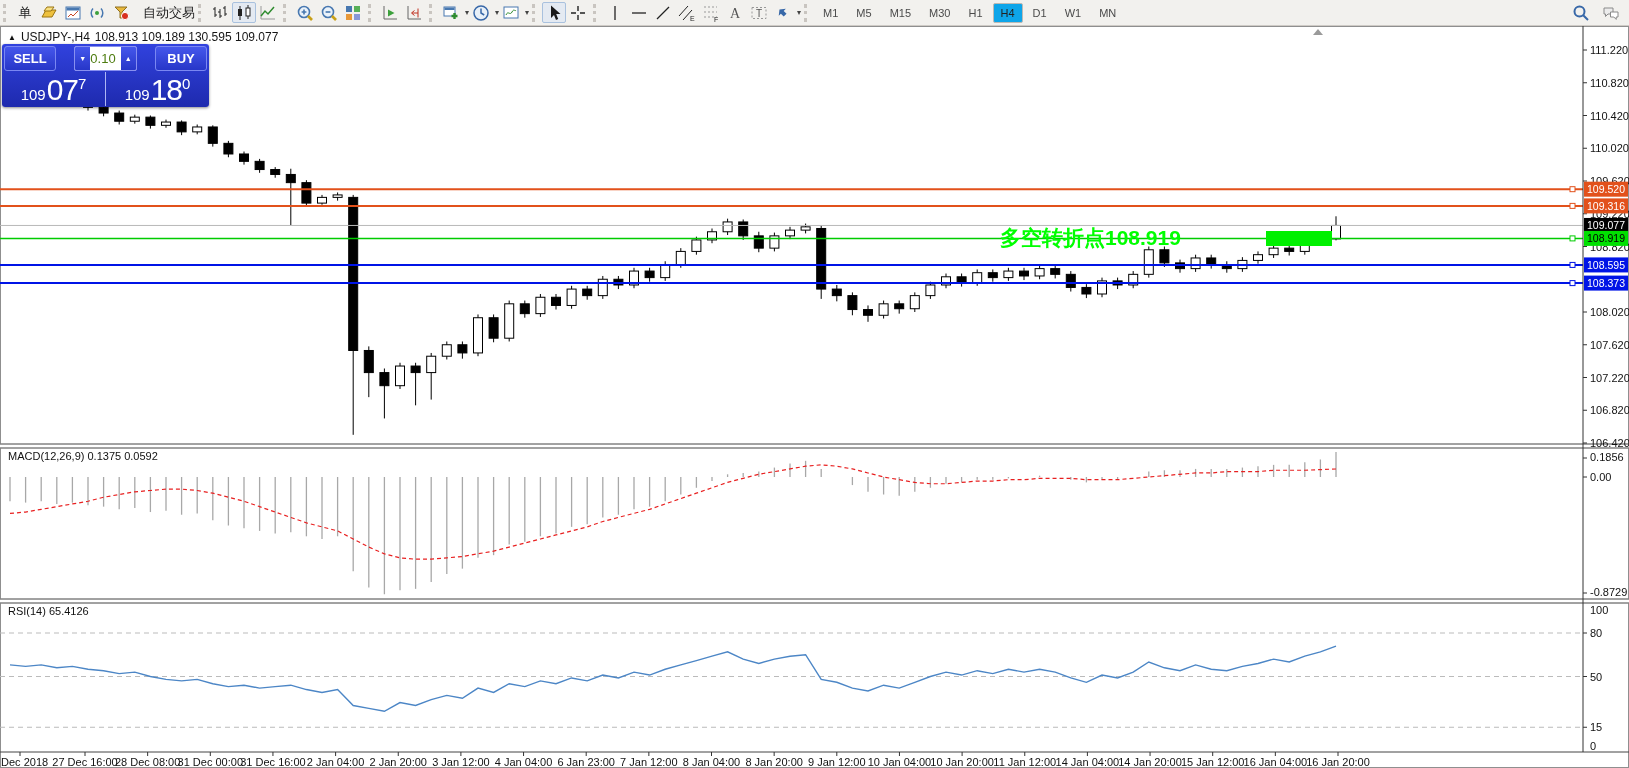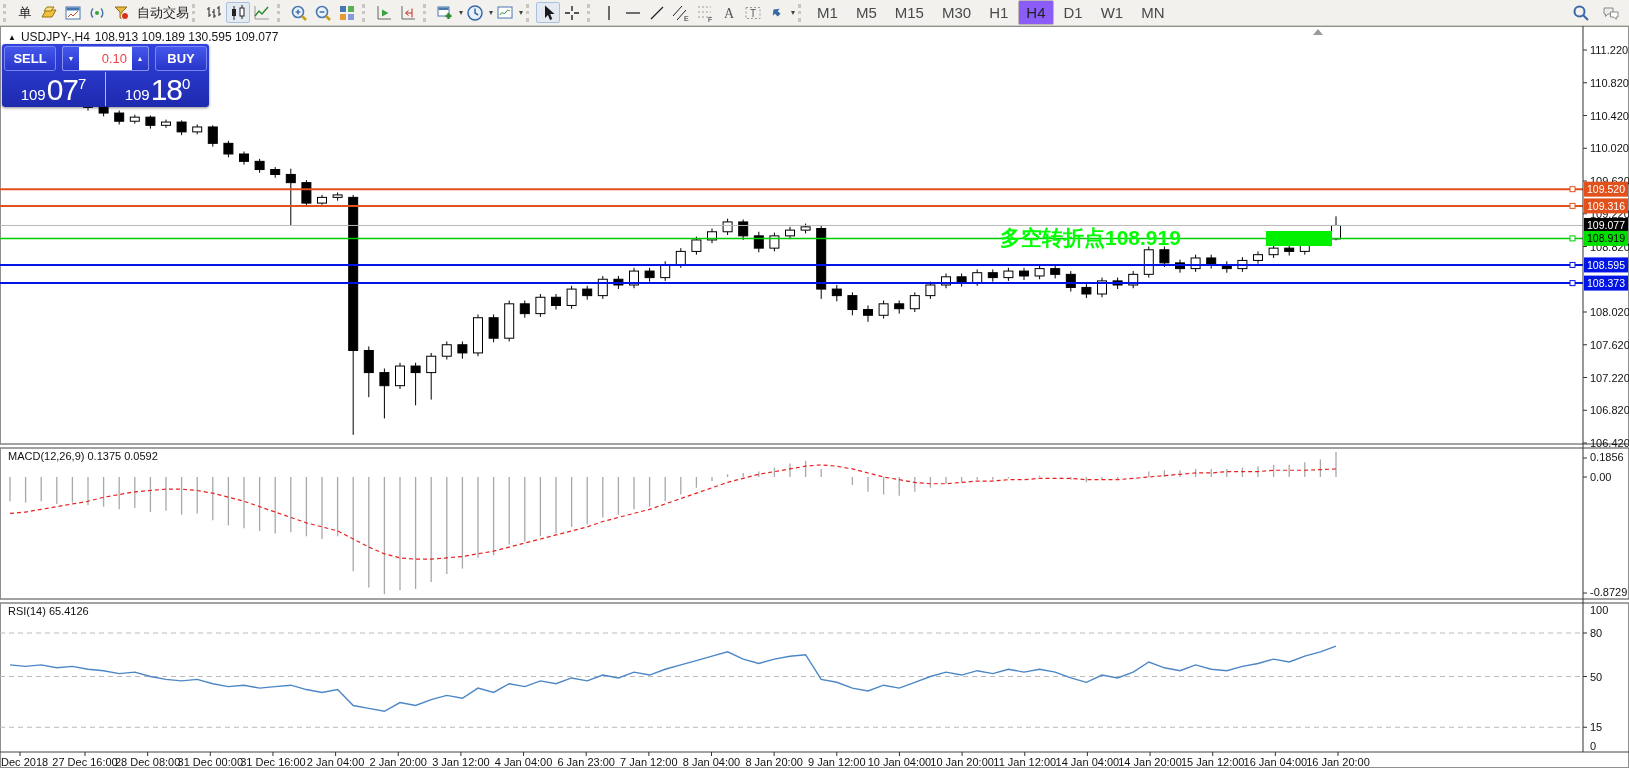--- a/index.html
+++ b/index.html
@@ -9,43 +9,43 @@
   .toolbar{position:absolute;left:0;top:0;width:1629px;height:25px;background:#F2F1EE;
            border-bottom:1px solid #CFCBC6;display:flex;align-items:center;z-index:20;}
   .tb-left{display:flex;align-items:center;flex:1;height:100%;}
   .tb-right{display:flex;align-items:center;height:100%;padding-right:6px;gap:6px;}
   .tb-btn{width:24px;height:21px;display:flex;align-items:center;justify-content:center;
           border:1px solid transparent;border-radius:2px;box-sizing:border-box;}
   .tb-btn.active{background:#E4EAF2;border-color:#A9C1DE;}
   .tb-btn svg{display:block;}
   .tb-handle{width:3px;height:18px;border-left:3px dotted #C9C5C0;margin:0 4px 0 3px;}
   .tb-text{font-size:13px;color:#222;}
-  .tb-label{font-size:13px;color:#222;margin-left:4px;white-space:nowrap;}
-  .tf-btn{font-size:15px;color:#4a4a4a;padding:3px 7px;border:1px solid transparent;
+  .tb-label{font-size:13px;color:#222;margin-left:10px;white-space:nowrap;}
+  .tf-btn{font-size:11px;color:#4a4a4a;padding:3px 7px;border:1px solid transparent;
           border-radius:2px;margin:0 1px;}
-  .tf-btn.active{background:#8b5cf6;border-color:#BDB9B4;color:#222;}
+  .tf-btn.active{background:#0ea5e9;border-color:#BDB9B4;color:#222;}
   .caret{font-size:8px;color:#444;margin-left:2px;}
   
   #chart-svg{position:absolute;left:0;top:0;z-index:1;}
   .chart-title{position:absolute;left:8px;top:30px;font-size:12px;color:#151515;z-index:4;
                display:flex;align-items:center;gap:5px;}
   .chart-title .tri{font-size:8px;color:#111;}
   
   .trade-panel{position:absolute;left:2px;top:44px;width:207px;height:63px;z-index:6;
                background:linear-gradient(#3142DE,#1E2AAE);border-radius:3px;
                box-shadow:0 1px 3px rgba(0,0,0,.45);color:#fff;}
-  .tp-top{display:flex;height:25px;padding:2px 2px 0 2px;gap:6px;}
+  .tp-top{display:flex;height:25px;padding:2px 2px 0 2px;gap:18px;}
   .tp-btn{flex:0 0 50px;display:flex;align-items:center;justify-content:center;
           background:linear-gradient(#4557EC,#2736C8);border:1px solid #7A87F2;border-radius:3px;
           font-size:13px;font-weight:bold;color:#fff;}
   .tp-spin{flex:1;display:flex;background:#fff;border-radius:2px;overflow:hidden;border:1px solid #8890F0;}
   .spin-btn{width:16px;display:flex;align-items:center;justify-content:center;font-size:7px;
             background:linear-gradient(#4557EC,#2736C8);color:#fff;}
   .vol{flex:1;display:flex;align-items:center;justify-content:flex-end;padding-right:5px;
-       font-size:13px;color:#ef4444;background:#fff;}
+       font-size:13px;color:#4d7c0f;background:#fff;}
   .tp-prices{display:flex;height:34px;margin-top:1px;}
   .tp-price{flex:1;display:flex;align-items:flex-end;justify-content:center;padding-bottom:3px;}
   .tp-price.sell{border-right:1px solid #AEB6F4;}
   .pp{font-size:15px;line-height:1.15;margin-right:1px;}
   .pb{font-size:30px;line-height:0.82;letter-spacing:-1px;}
   .ps{font-size:15px;line-height:1;position:relative;top:-12px;}
 </style>
 </head>
 <body>
 

